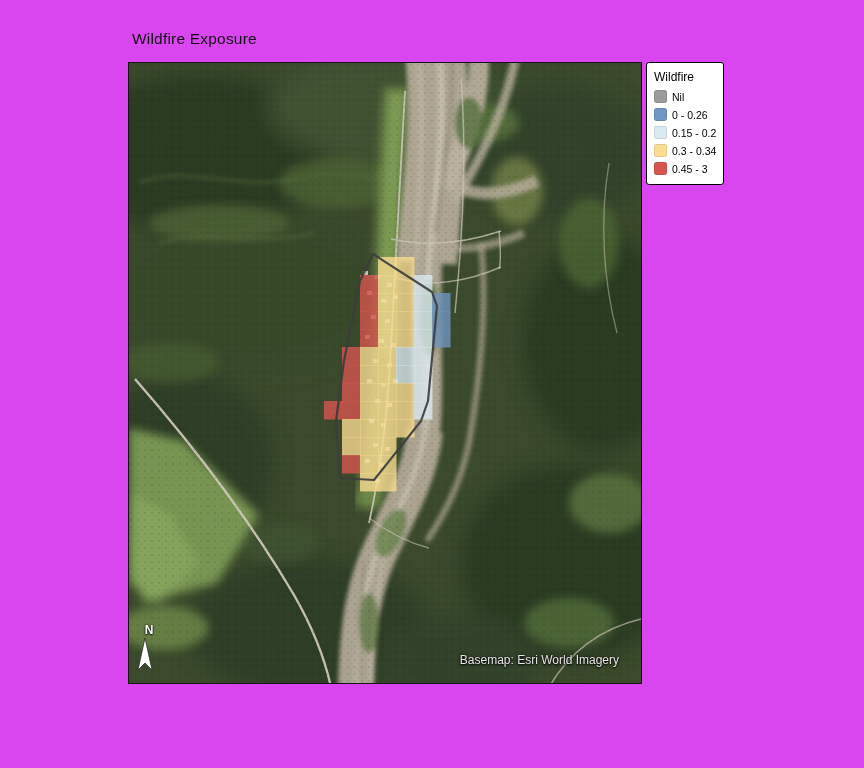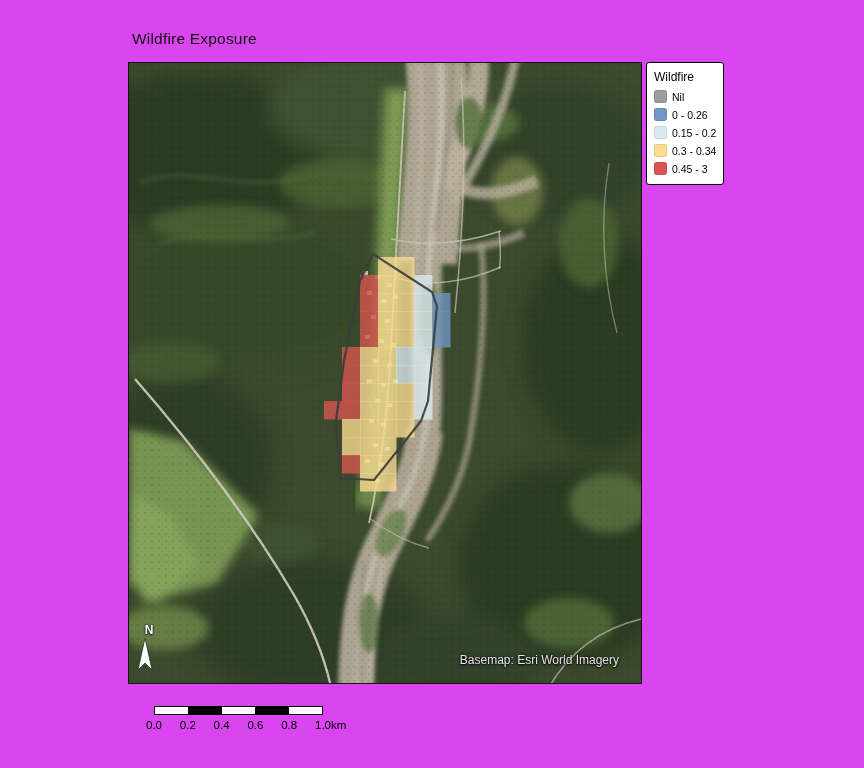--- a/index.html
+++ b/index.html
@@ -261,32 +261,14 @@
           <span class="legend-swatch" style="background: rgb(251, 220, 147);"></span>
           <span class="legend-label">0.3 - 0.34</span>
         </div>
         <div class="legend-row">
           <span class="legend-swatch" style="background: rgb(216, 85, 79);"></span>
           <span class="legend-label">0.45 - 3</span>
         </div>
       </div>
   </div>
 
-  <div class="scalebar">
-    <div class="scalebar-bar" id="scalebar-bar">
-        <div class="seg" style="background: rgb(255, 255, 255);"></div>
-        <div class="seg" style="background: rgb(0, 0, 0);"></div>
-        <div class="seg" style="background: rgb(255, 255, 255);"></div>
-        <div class="seg" style="background: rgb(0, 0, 0);"></div>
-        <div class="seg" style="background: rgb(255, 255, 255);"></div>
-      </div>
-    <div class="scalebar-labels" id="scalebar-labels">
-        <span class="tick" style="left: 0px;">0.0</span>
-        <span class="tick" style="left: 33.8px;">0.2</span>
-        <span class="tick" style="left: 67.6px;">0.4</span>
-        <span class="tick" style="left: 101.4px;">0.6</span>
-        <span class="tick" style="left: 135.2px;">0.8</span>
-        <span class="tick" style="left: 169px;">1.0</span>
-        <span class="unit">km</span>
-      </div>
-  </div>
 
 </div>
 
 </body></html>

